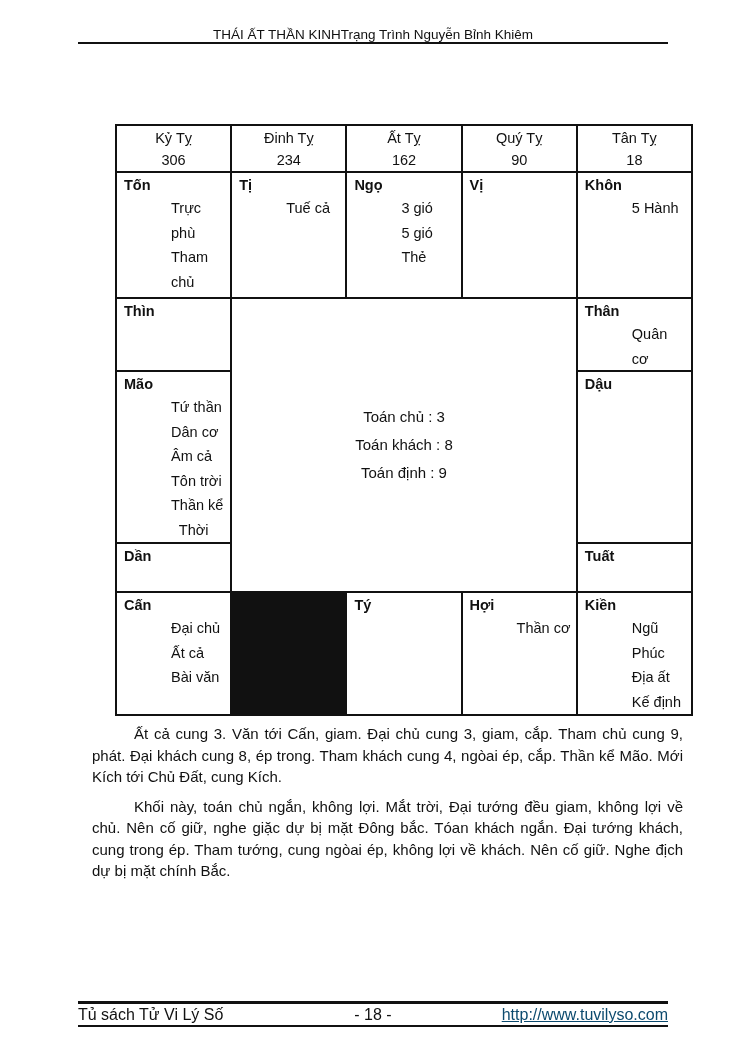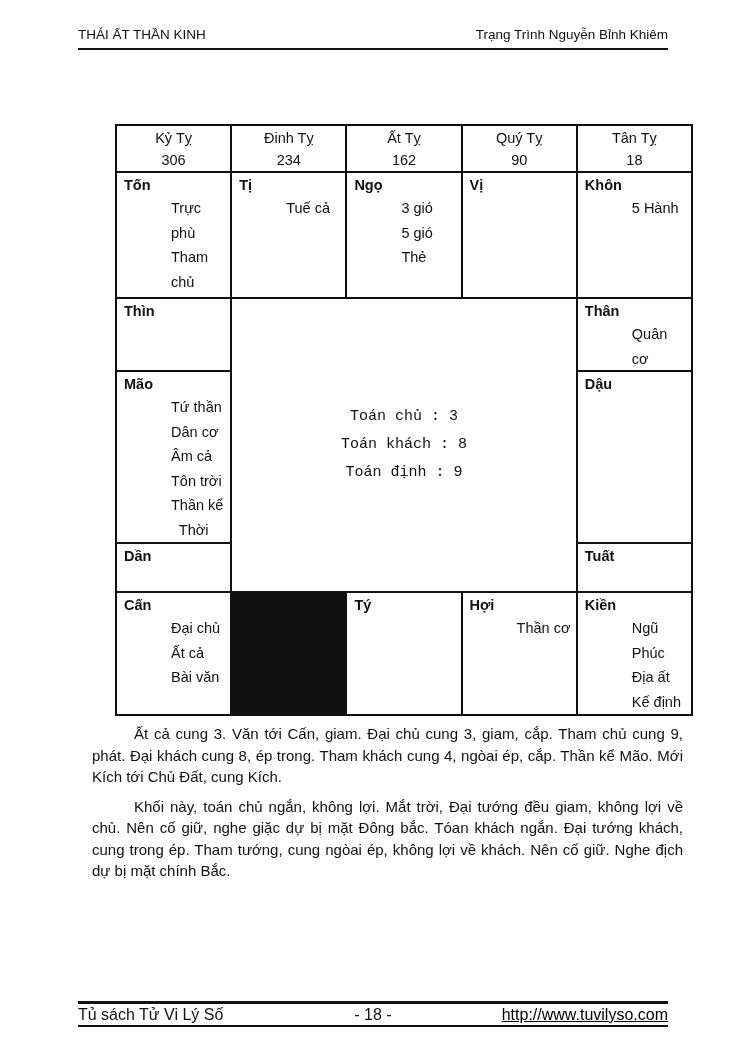--- a/index.html
+++ b/index.html
@@ -6,41 +6,40 @@
   html,body { background:#e8e8e8; }
   .page {
     position:relative; width:744px; height:1051px; margin:0 auto;
     background:#ffffff; color:#111;
     font-family:"Liberation Sans","DejaVu Sans",sans-serif;
     overflow:hidden;
   }
   
   .doc-header {
     position:absolute; left:78px; top:27px; width:590px;
-    display:flex; justify-content:space-between; align-items:flex-end;
-    font-size:13.5px; padding-bottom:6px; border-bottom:2.5px solid #111;
+    display:flex; justify-content:center; align-items:flex-end;
+    font-size:13.5px; border-bottom:2.5px solid #111;
   }
   
   .chart {
     position:absolute; left:115px; top:124px; width:578px; height:592px;
     display:grid; grid-template-columns:repeat(5,1fr);
     grid-template-rows:45px 124px 71px 170px 47px auto;
     gap:2px; background:#111; border:2px solid #111;
     font-size:14.5px;
   }
   .cell { background:#fff; padding:2px 5px 16px 7px; overflow:hidden; }
   .ycell { text-align:center; padding:2px 2px 0; }
   .ycell .yname { line-height:21px; }
   .ycell .yval  { line-height:22px; }
   .cell .lbl { font-weight:bold; line-height:21px; }
   .cell .lines { white-space:pre-line; line-height:24.5px;margin-left:47px; }
   .center-cell {
     background:#fff; display:flex; align-items:center; justify-content:center;
     text-align:center;
-    font-family:Liberation Mono, monospace;
   }
   .center-cell .lines { white-space:pre-line; line-height:28px; font-size:15px; }
   .a-ky{grid-area:1/1} .a-dinh{grid-area:1/2} .a-at{grid-area:1/3} .a-quy{grid-area:1/4} .a-tan{grid-area:1/5}
   .a-ton{grid-area:2/1} .a-ti{grid-area:2/2} .a-ngo{grid-area:2/3} .a-vi{grid-area:2/4} .a-khon{grid-area:2/5}
   .a-thin{grid-area:3/1} .a-center{grid-row:3/6; grid-column:2/5} .a-than{grid-area:3/5}
   .a-mao{grid-area:4/1} .a-dau{grid-area:4/5}
   .a-dan{grid-area:5/1} .a-tuat{grid-area:5/5}
   .a-can{grid-area:6/1} .a-suu{grid-area:6/2} .a-ty{grid-area:6/3} .a-hoi{grid-area:6/4} .a-kien{grid-area:6/5}
   
   .bodytext { position:absolute; left:92px; top:723px; width:591px; }
@@ -51,21 +50,21 @@
   
   .doc-footer {
     position:absolute; left:78px; top:1001px; width:590px;
     display:flex; align-items:center;
     border-top:3px solid #111; border-bottom:2px solid #111;
     padding:2px 0 1px; font-size:16px;
   }
   .doc-footer .f-left  { flex:1; text-align:left; }
   .doc-footer .f-mid   { flex:0 0 auto; text-align:center; }
   .doc-footer .f-right { flex:1; text-align:right; }
-  .doc-footer a, .f-right .url { color:#000000; text-decoration:underline; cursor:pointer; }
+  .doc-footer a, .f-right .url { color:#0c4a6e; text-decoration:underline; cursor:pointer; }
 </style>
 </head>
 <body>
 
 <div class="page">
 
   <div class="doc-header">
     <span>THÁI ẤT THẦN KINH</span>
     <span>Trạng Trình Nguyễn Bỉnh Khiêm</span>
   </div>

